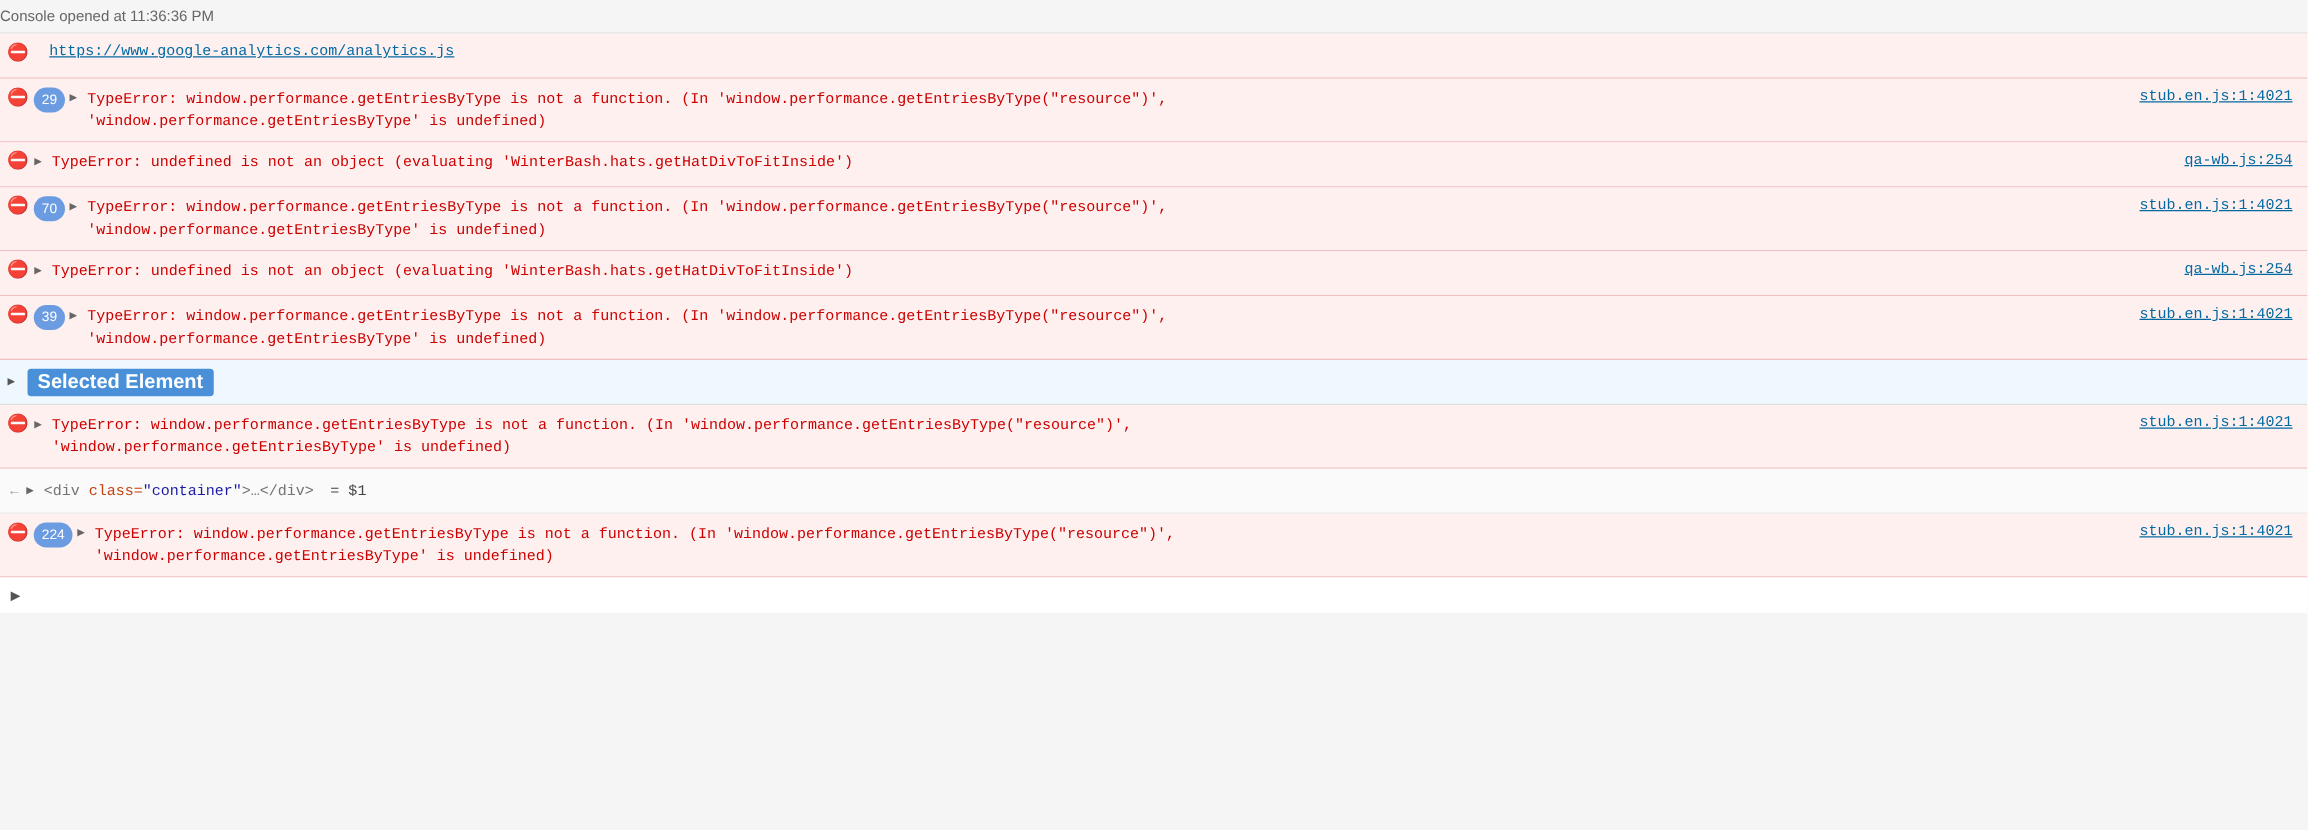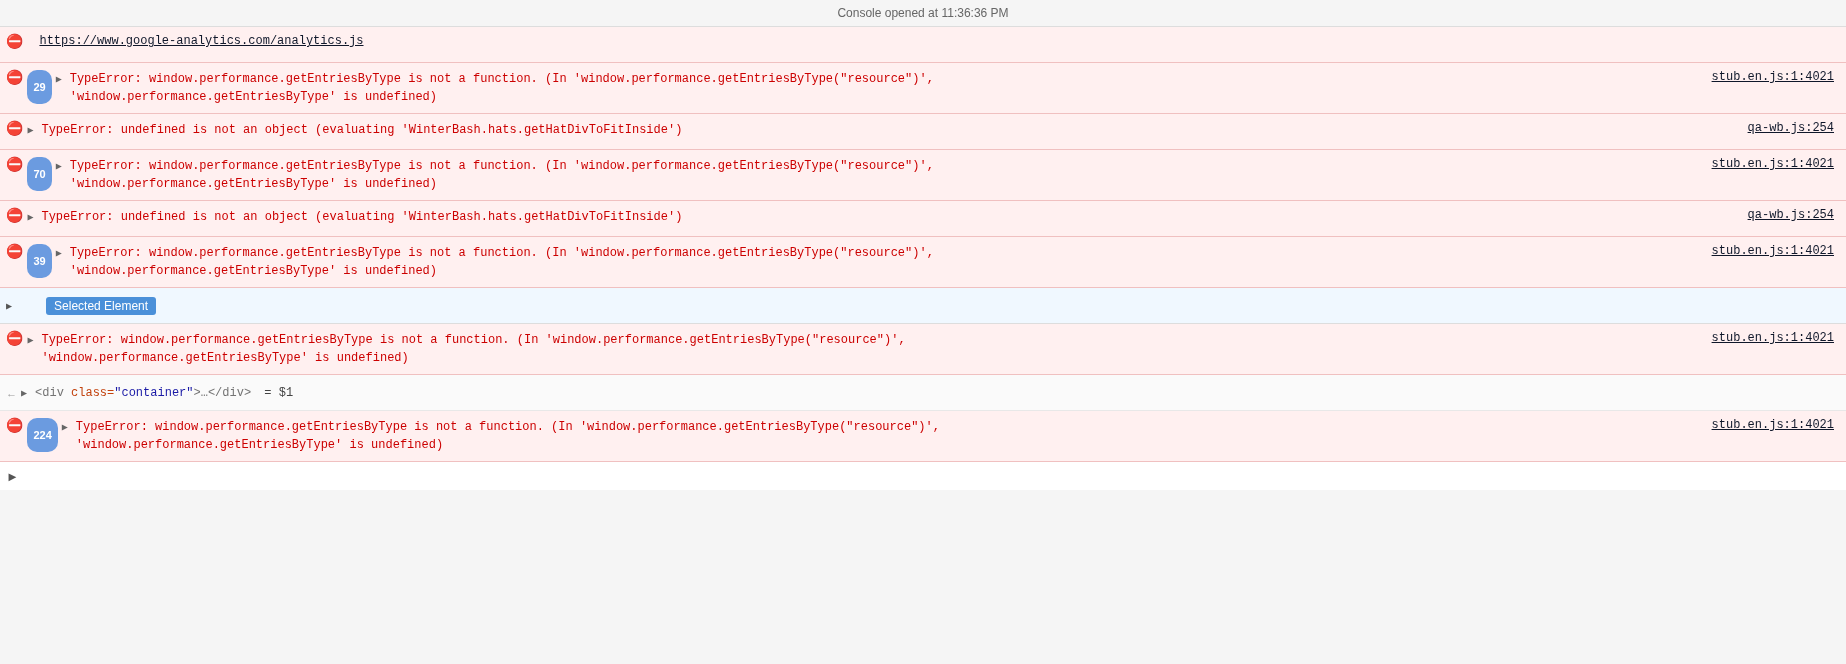--- a/index.html
+++ b/index.html
@@ -7,21 +7,20 @@
       font-family: -apple-system, 'Helvetica Neue', Arial, monospace;
       background: #f5f5f5;
       font-size: 13px;
       color: #333;
       width: 1846px;
       min-height: 664px;
       overflow: hidden;
     }
 
     .console-header {
-      text-align: center;
       padding: 6px 0;
       color: #666;
       font-size: 12px;
       background: #f5f5f5;
       border-bottom: 1px solid #ddd;
     }
 
     .console-body {
       background: white;
     }
@@ -57,23 +56,23 @@
 
     .count-badge {
       display: inline-flex;
       align-items: center;
       justify-content: center;
       background: #6b9be0;
       color: white;
       border-radius: 10px;
       padding: 1px 6px;
       font-size: 11px;
-      font-weight: bold;
+      font-weight: normal;
       min-width: 22px;
-      height: 34px;
+      height: 20px;
       margin-right: 4px;
       flex-shrink: 0;
     }
 
     .expand-arrow {
       color: #666;
       font-size: 10px;
       margin-right: 4px;
       cursor: pointer;
       flex-shrink: 0;
@@ -83,21 +82,21 @@
     .log-content {
       flex: 1;
       padding: 7px 8px 7px 0;
       color: #cc0000;
       font-family: 'Menlo', 'Monaco', 'Courier New', monospace;
       font-size: 12px;
       line-height: 1.5;
     }
 
     .log-source {
-      color: #0f172a;
+      color: #0369a1;
       text-decoration: underline;
       font-family: 'Menlo', 'Monaco', 'Courier New', monospace;
       font-size: 12px;
       padding: 7px 12px 7px 8px;
       white-space: nowrap;
       flex-shrink: 0;
       cursor: pointer;
     }
 
     .left-icons {
@@ -106,23 +105,22 @@
       padding: 7px 4px 7px 6px;
       flex-shrink: 0;
     }
 
     .selected-element-badge {
       display: inline-block;
       background: #4a90d9;
       color: white;
       border-radius: 3px;
       padding: 2px 8px;
-      font-size: 12px;
-      font-weight: 400;
-      margin-left: 24px;
+      font-size: 16px;
+      font-weight: 700;
     }
 
     .selected-row .left-icons {
       padding: 8px 6px;
     }
 
     .element-content {
       flex: 1;
       padding: 7px 8px 7px 0;
       font-family: 'Menlo', 'Monaco', 'Courier New', monospace;

